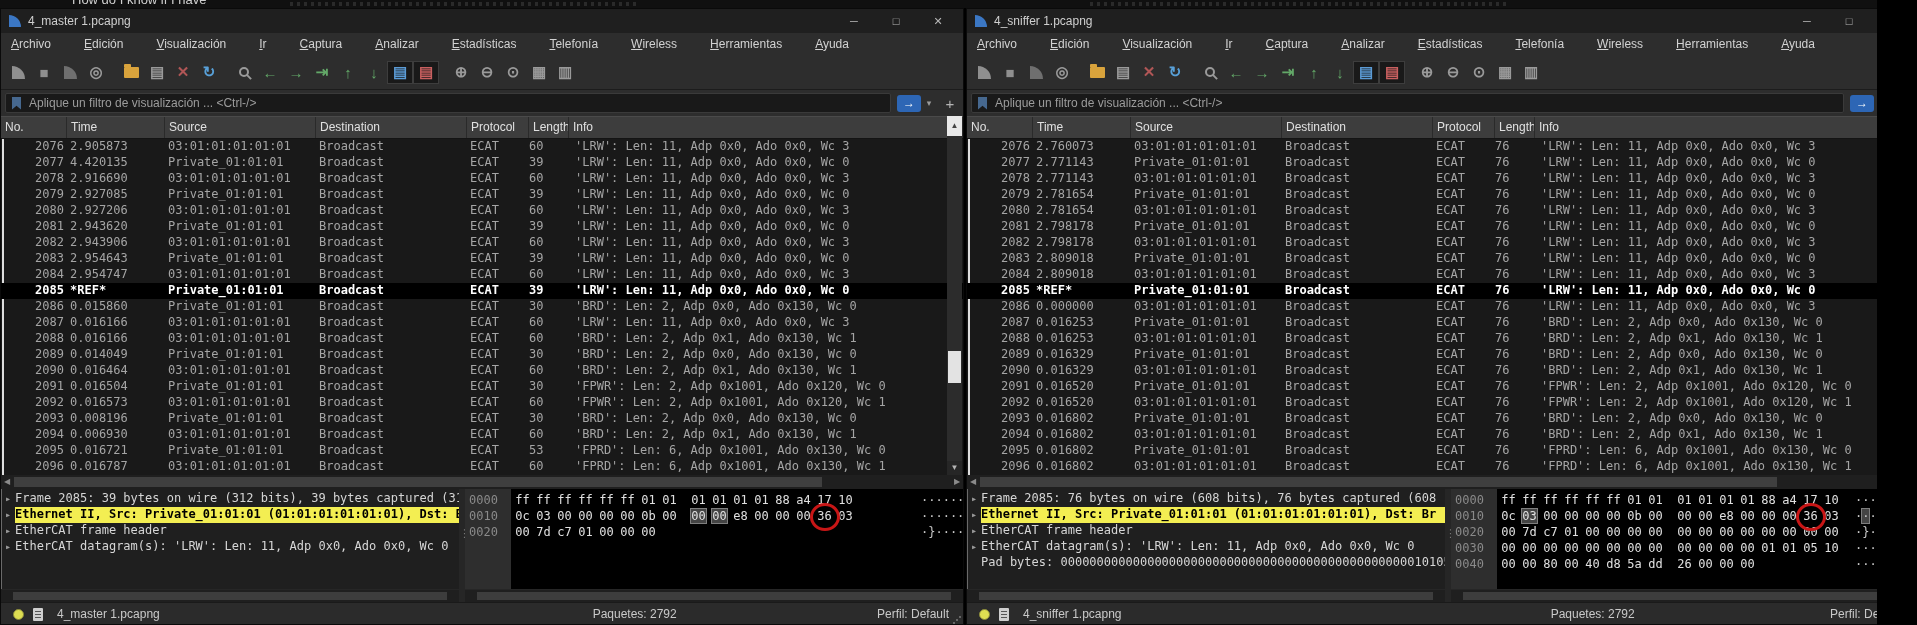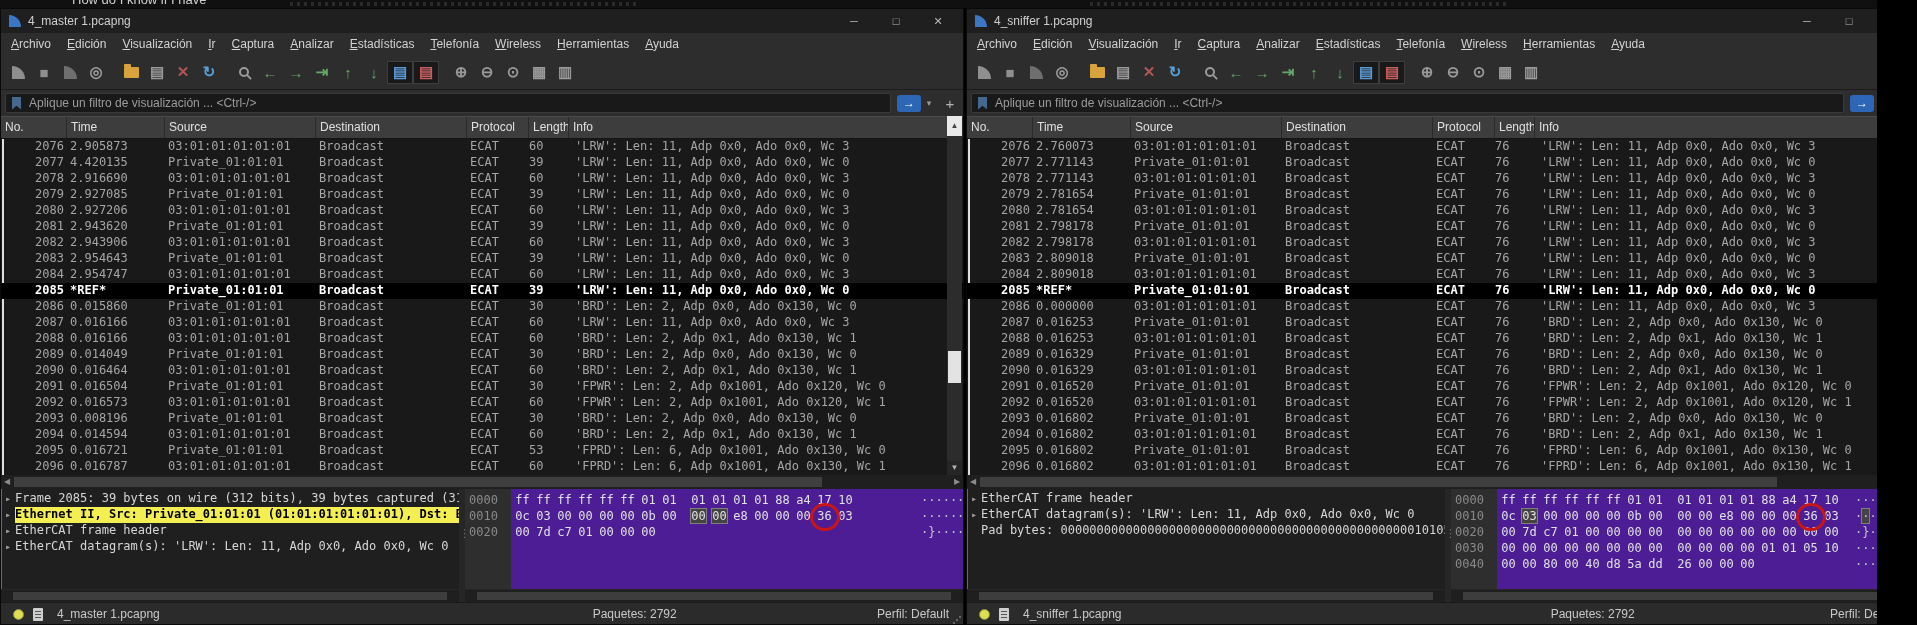--- a/index.html
+++ b/index.html
@@ -17,21 +17,21 @@
   .win { position:absolute; top:8px; height:617px; background:#262626; overflow:hidden;
          border:1px solid #0a0a0a; }
   .titlebar { position:absolute; left:0; top:0; width:100%; height:24px; background:#1f1f1f;
               display:flex; align-items:center; padding-left:8px; gap:7px; }
   .fin-logo { width:12px; height:12px; background:#3b77c4; border-radius:0 100% 0 0; flex:0 0 auto; }
   .title-text { font-size:12px; color:#cfcfcf; white-space:nowrap; }
   .wbtns { position:absolute; right:4px; top:0; height:24px; display:flex; }
   .wbtn { width:42px; text-align:center; line-height:24px; color:#b8b8b8; font-size:11px; }
 
   .menubar { position:absolute; left:0; top:24px; width:100%; height:22px; background:#2d2d2d;
-             display:flex; align-items:center; padding-left:10px; gap:16px; }
+             display:flex; align-items:center; padding-left:10px; gap:33px; }
   .menu-item { display:inline-block; font-size:12px; color:#d2d2d2; white-space:nowrap; }
   .menu-item::first-letter { text-decoration:underline; }
 
   .toolbar { position:absolute; left:0; top:46px; width:100%; height:35px; background:#2d2d2d;
              border-bottom:1px solid #1c1c1c; display:flex; align-items:center; padding-left:4px; }
   .tbtn { width:26px; height:23px; display:flex; align-items:center; justify-content:center;
           font-size:15px; font-weight:bold; }
   .tbtn.pressed { background:#191919; box-shadow:inset 0 0 0 1px #3d3d3d; }
   .tsep { width:9px; height:23px; }
   .shape-fin { width:13px; height:13px; border-radius:0 100% 0 0; display:inline-block; }
@@ -88,21 +88,21 @@
   
   .detailpane { position:absolute; left:0; top:480px; width:var(--detailW); height:100px;
                 background:#1f1f1f; border-left:1px solid #6a6a6a; padding-top:2px; overflow:hidden; }
   .drow { height:16px; line-height:16px; white-space:pre; overflow:hidden;
           font:12px "DejaVu Sans Mono",monospace; color:#d6d6d6; }
   .drow .arr { display:inline-block; width:13px; padding-left:3px; color:#9a9a9a; font-size:10px; }
   .drow.hl { background:linear-gradient(90deg,#1f1f1f 0 13px,#f3ee52 13px); color:#000; font-weight:bold; }
   .splitter { position:absolute; left:var(--detailW); top:480px; width:6px; height:100px; background:#262626; }
   .splitter::before { content:'⋮'; position:absolute; left:0; top:38px; color:#777; font-size:11px; }
   .hexpane { position:absolute; left:calc(var(--detailW) + 6px); top:480px;
-             width:calc(100% - var(--detailW) - 6px); height:100px; background:#4c1d95;
+             width:calc(100% - var(--detailW) - 6px); height:100px; background:#000000;
              padding-top:4px; overflow:visible;text-decoration:underline; }
   .hexpane::before { content:''; position:absolute; left:0; top:0; width:46px; height:100%; background:#2e2e2e; }
   .hexrow { position:relative; height:16px; line-height:16px; font:12px "DejaVu Sans Mono",monospace; }
   .hoff { position:absolute; left:4px; color:#8a8a8a; }
   .hbytes { position:absolute; left:50px; white-space:nowrap; color:#e0e0e0; }
   .hb { display:inline-block; width:15px; margin-right:6px; text-align:center; }
   .hb.g8 { margin-left:8px; }
   .hb.boxed { background:#444; box-shadow:0 0 0 1px #7e7e7e; }
   .hascii { position:absolute; left:var(--asciiRel); white-space:pre; color:#c8c8c8; }
   .hascii .boxed { background:#444; box-shadow:0 0 0 1px #7e7e7e; }
@@ -261,21 +261,21 @@
         <div class="prow grid7"><span class="c0">2084</span><span class="c1">2.954747</span><span class="c2">03:01:01:01:01:01</span><span class="c3">Broadcast</span><span class="c4">ECAT</span><span class="c5">60</span><span class="c6">'LRW': Len: 11, Adp 0x0, Ado 0x0, Wc 3</span></div>
         <div class="prow grid7 sel"><span class="c0">2085</span><span class="c1">*REF*</span><span class="c2">Private_01:01:01</span><span class="c3">Broadcast</span><span class="c4">ECAT</span><span class="c5">39</span><span class="c6">'LRW': Len: 11, Adp 0x0, Ado 0x0, Wc 0</span></div>
         <div class="prow grid7"><span class="c0">2086</span><span class="c1">0.015860</span><span class="c2">Private_01:01:01</span><span class="c3">Broadcast</span><span class="c4">ECAT</span><span class="c5">30</span><span class="c6">'BRD': Len: 2, Adp 0x0, Ado 0x130, Wc 0</span></div>
         <div class="prow grid7"><span class="c0">2087</span><span class="c1">0.016166</span><span class="c2">03:01:01:01:01:01</span><span class="c3">Broadcast</span><span class="c4">ECAT</span><span class="c5">60</span><span class="c6">'LRW': Len: 11, Adp 0x0, Ado 0x0, Wc 3</span></div>
         <div class="prow grid7"><span class="c0">2088</span><span class="c1">0.016166</span><span class="c2">03:01:01:01:01:01</span><span class="c3">Broadcast</span><span class="c4">ECAT</span><span class="c5">60</span><span class="c6">'BRD': Len: 2, Adp 0x1, Ado 0x130, Wc 1</span></div>
         <div class="prow grid7"><span class="c0">2089</span><span class="c1">0.014049</span><span class="c2">Private_01:01:01</span><span class="c3">Broadcast</span><span class="c4">ECAT</span><span class="c5">30</span><span class="c6">'BRD': Len: 2, Adp 0x0, Ado 0x130, Wc 0</span></div>
         <div class="prow grid7"><span class="c0">2090</span><span class="c1">0.016464</span><span class="c2">03:01:01:01:01:01</span><span class="c3">Broadcast</span><span class="c4">ECAT</span><span class="c5">60</span><span class="c6">'BRD': Len: 2, Adp 0x1, Ado 0x130, Wc 1</span></div>
         <div class="prow grid7"><span class="c0">2091</span><span class="c1">0.016504</span><span class="c2">Private_01:01:01</span><span class="c3">Broadcast</span><span class="c4">ECAT</span><span class="c5">30</span><span class="c6">'FPWR': Len: 2, Adp 0x1001, Ado 0x120, Wc 0</span></div>
         <div class="prow grid7"><span class="c0">2092</span><span class="c1">0.016573</span><span class="c2">03:01:01:01:01:01</span><span class="c3">Broadcast</span><span class="c4">ECAT</span><span class="c5">60</span><span class="c6">'FPWR': Len: 2, Adp 0x1001, Ado 0x120, Wc 1</span></div>
         <div class="prow grid7"><span class="c0">2093</span><span class="c1">0.008196</span><span class="c2">Private_01:01:01</span><span class="c3">Broadcast</span><span class="c4">ECAT</span><span class="c5">30</span><span class="c6">'BRD': Len: 2, Adp 0x0, Ado 0x130, Wc 0</span></div>
-        <div class="prow grid7"><span class="c0">2094</span><span class="c1">0.014594</span><span class="c2">03:01:01:01:01:01</span><span class="c3">Broadcast</span><span class="c4">ECAT</span><span class="c5">60</span><span class="c6">'BRD': Len: 2, Adp 0x1, Ado 0x130, Wc 1</span></div>
+        <div class="prow grid7"><span class="c0">2094</span><span class="c1">0.006930</span><span class="c2">03:01:01:01:01:01</span><span class="c3">Broadcast</span><span class="c4">ECAT</span><span class="c5">60</span><span class="c6">'BRD': Len: 2, Adp 0x1, Ado 0x130, Wc 1</span></div>
         <div class="prow grid7"><span class="c0">2095</span><span class="c1">0.016721</span><span class="c2">Private_01:01:01</span><span class="c3">Broadcast</span><span class="c4">ECAT</span><span class="c5">53</span><span class="c6">'FPRD': Len: 6, Adp 0x1001, Ado 0x130, Wc 0</span></div>
         <div class="prow grid7"><span class="c0">2096</span><span class="c1">0.016787</span><span class="c2">03:01:01:01:01:01</span><span class="c3">Broadcast</span><span class="c4">ECAT</span><span class="c5">60</span><span class="c6">'FPRD': Len: 6, Adp 0x1001, Ado 0x130, Wc 1</span></div>
       </div>
     <div class="vscroll">
       <span class="vs-up">▲</span>
       <span class="vs-thumb"></span>
       <span class="vs-down">▼</span>
     </div>
     <div class="plhscroll">
       <span class="hs-arrow" style="left:0;">◀</span>
@@ -459,20 +459,22 @@
       <span class="vs-up">▲</span>
       <span class="vs-thumb"></span>
       <span class="vs-down">▼</span>
     </div>
     <div class="plhscroll">
       <span class="hs-arrow" style="left:0;">◀</span>
       <span class="hs-thumb"></span>
       <span class="hs-arrow" style="right:0;">▶</span>
     </div>
     <div class="detailpane">
+        <div class="drow"><span class="arr">▸</span><span class="dtxt">Frame 2085: 76 bytes on wire (608 bits), 76 bytes captured (608</span></div>
+        <div class="drow hl"><span class="arr">▸</span><span class="dtxt">Ethernet II, Src: Private_01:01:01 (01:01:01:01:01:01), Dst: Br</span></div>
         <div class="drow"><span class="arr">▸</span><span class="dtxt">EtherCAT frame header</span></div>
         <div class="drow"><span class="arr">▸</span><span class="dtxt">EtherCAT datagram(s): 'LRW': Len: 11, Adp 0x0, Ado 0x0, Wc 0</span></div>
         <div class="drow"><span class="arr"> </span><span class="dtxt">Pad bytes: 00000000000000000000000000000000000000000000000001010510000</span></div>
       </div>
     <div class="splitter"></div>
     <div class="hexpane">
         <div class="hexrow">
           <span class="hoff">0000</span>
           <span class="hbytes"><span class="hb">ff</span><span class="hb">ff</span><span class="hb">ff</span><span class="hb">ff</span><span class="hb">ff</span><span class="hb">ff</span><span class="hb">01</span><span class="hb">01</span><span class="hb g8">01</span><span class="hb">01</span><span class="hb">01</span><span class="hb">01</span><span class="hb">88</span><span class="hb">a4</span><span class="hb">17</span><span class="hb">10</span></span>
           <span class="hascii">········ ········</span>

